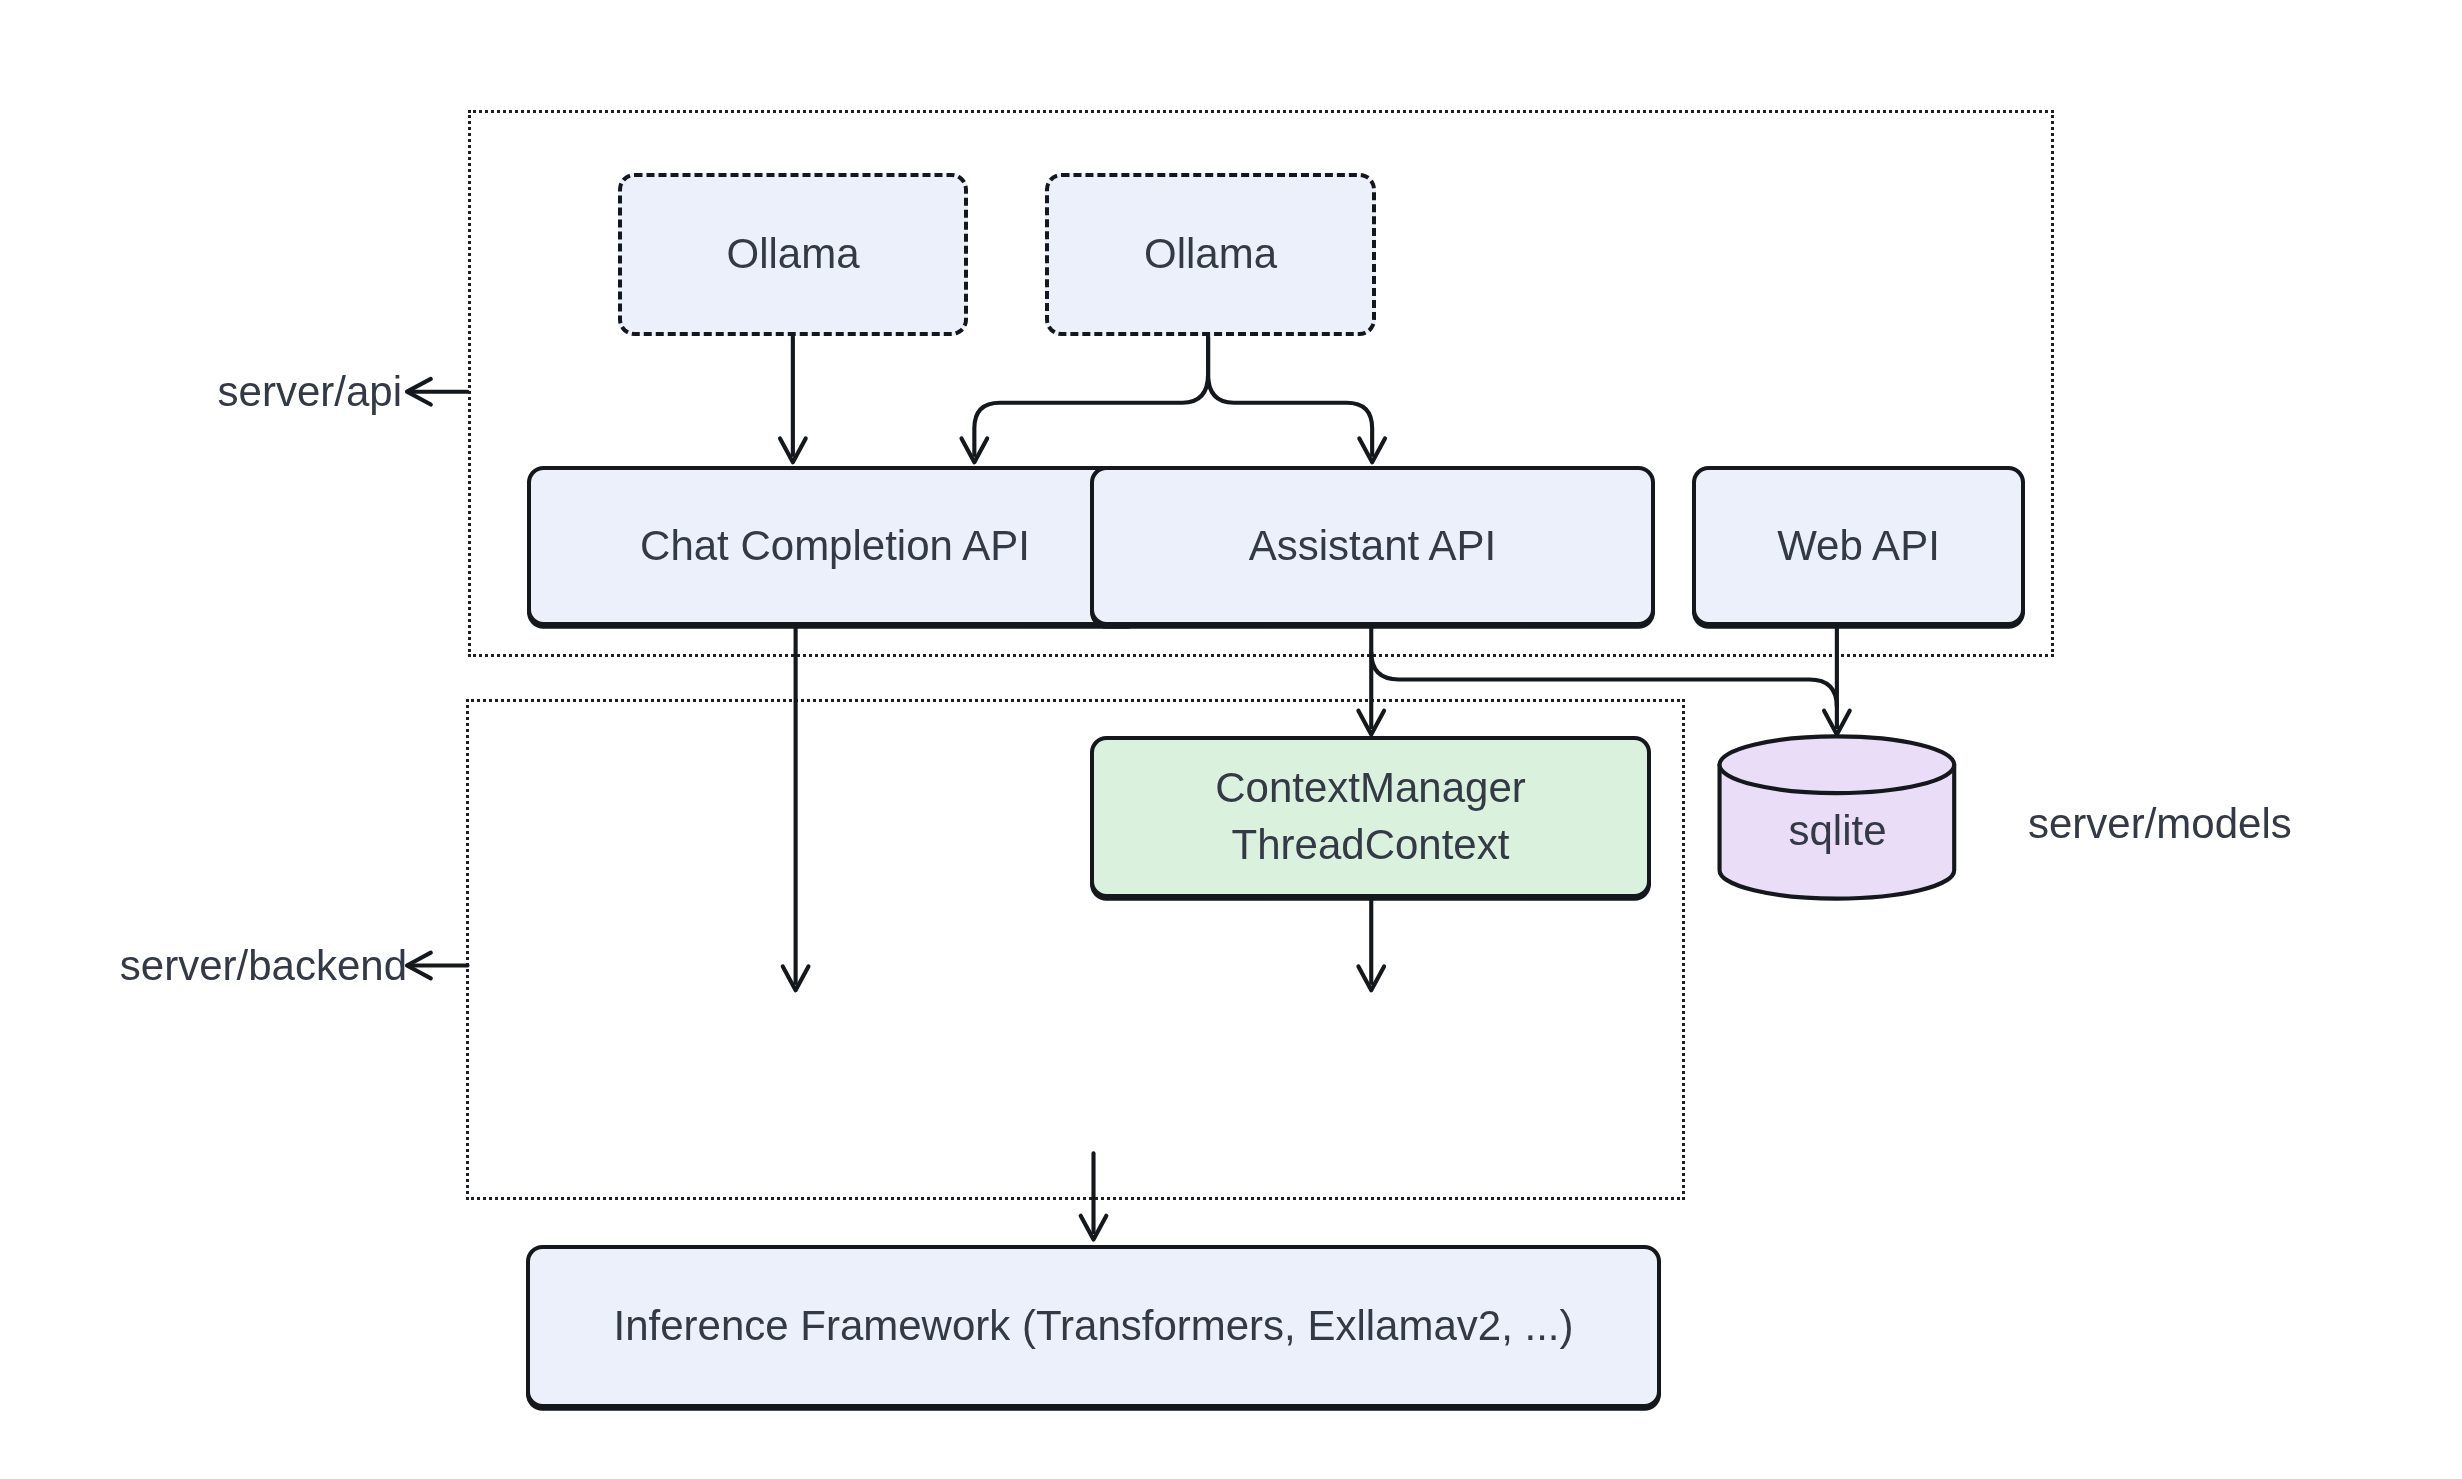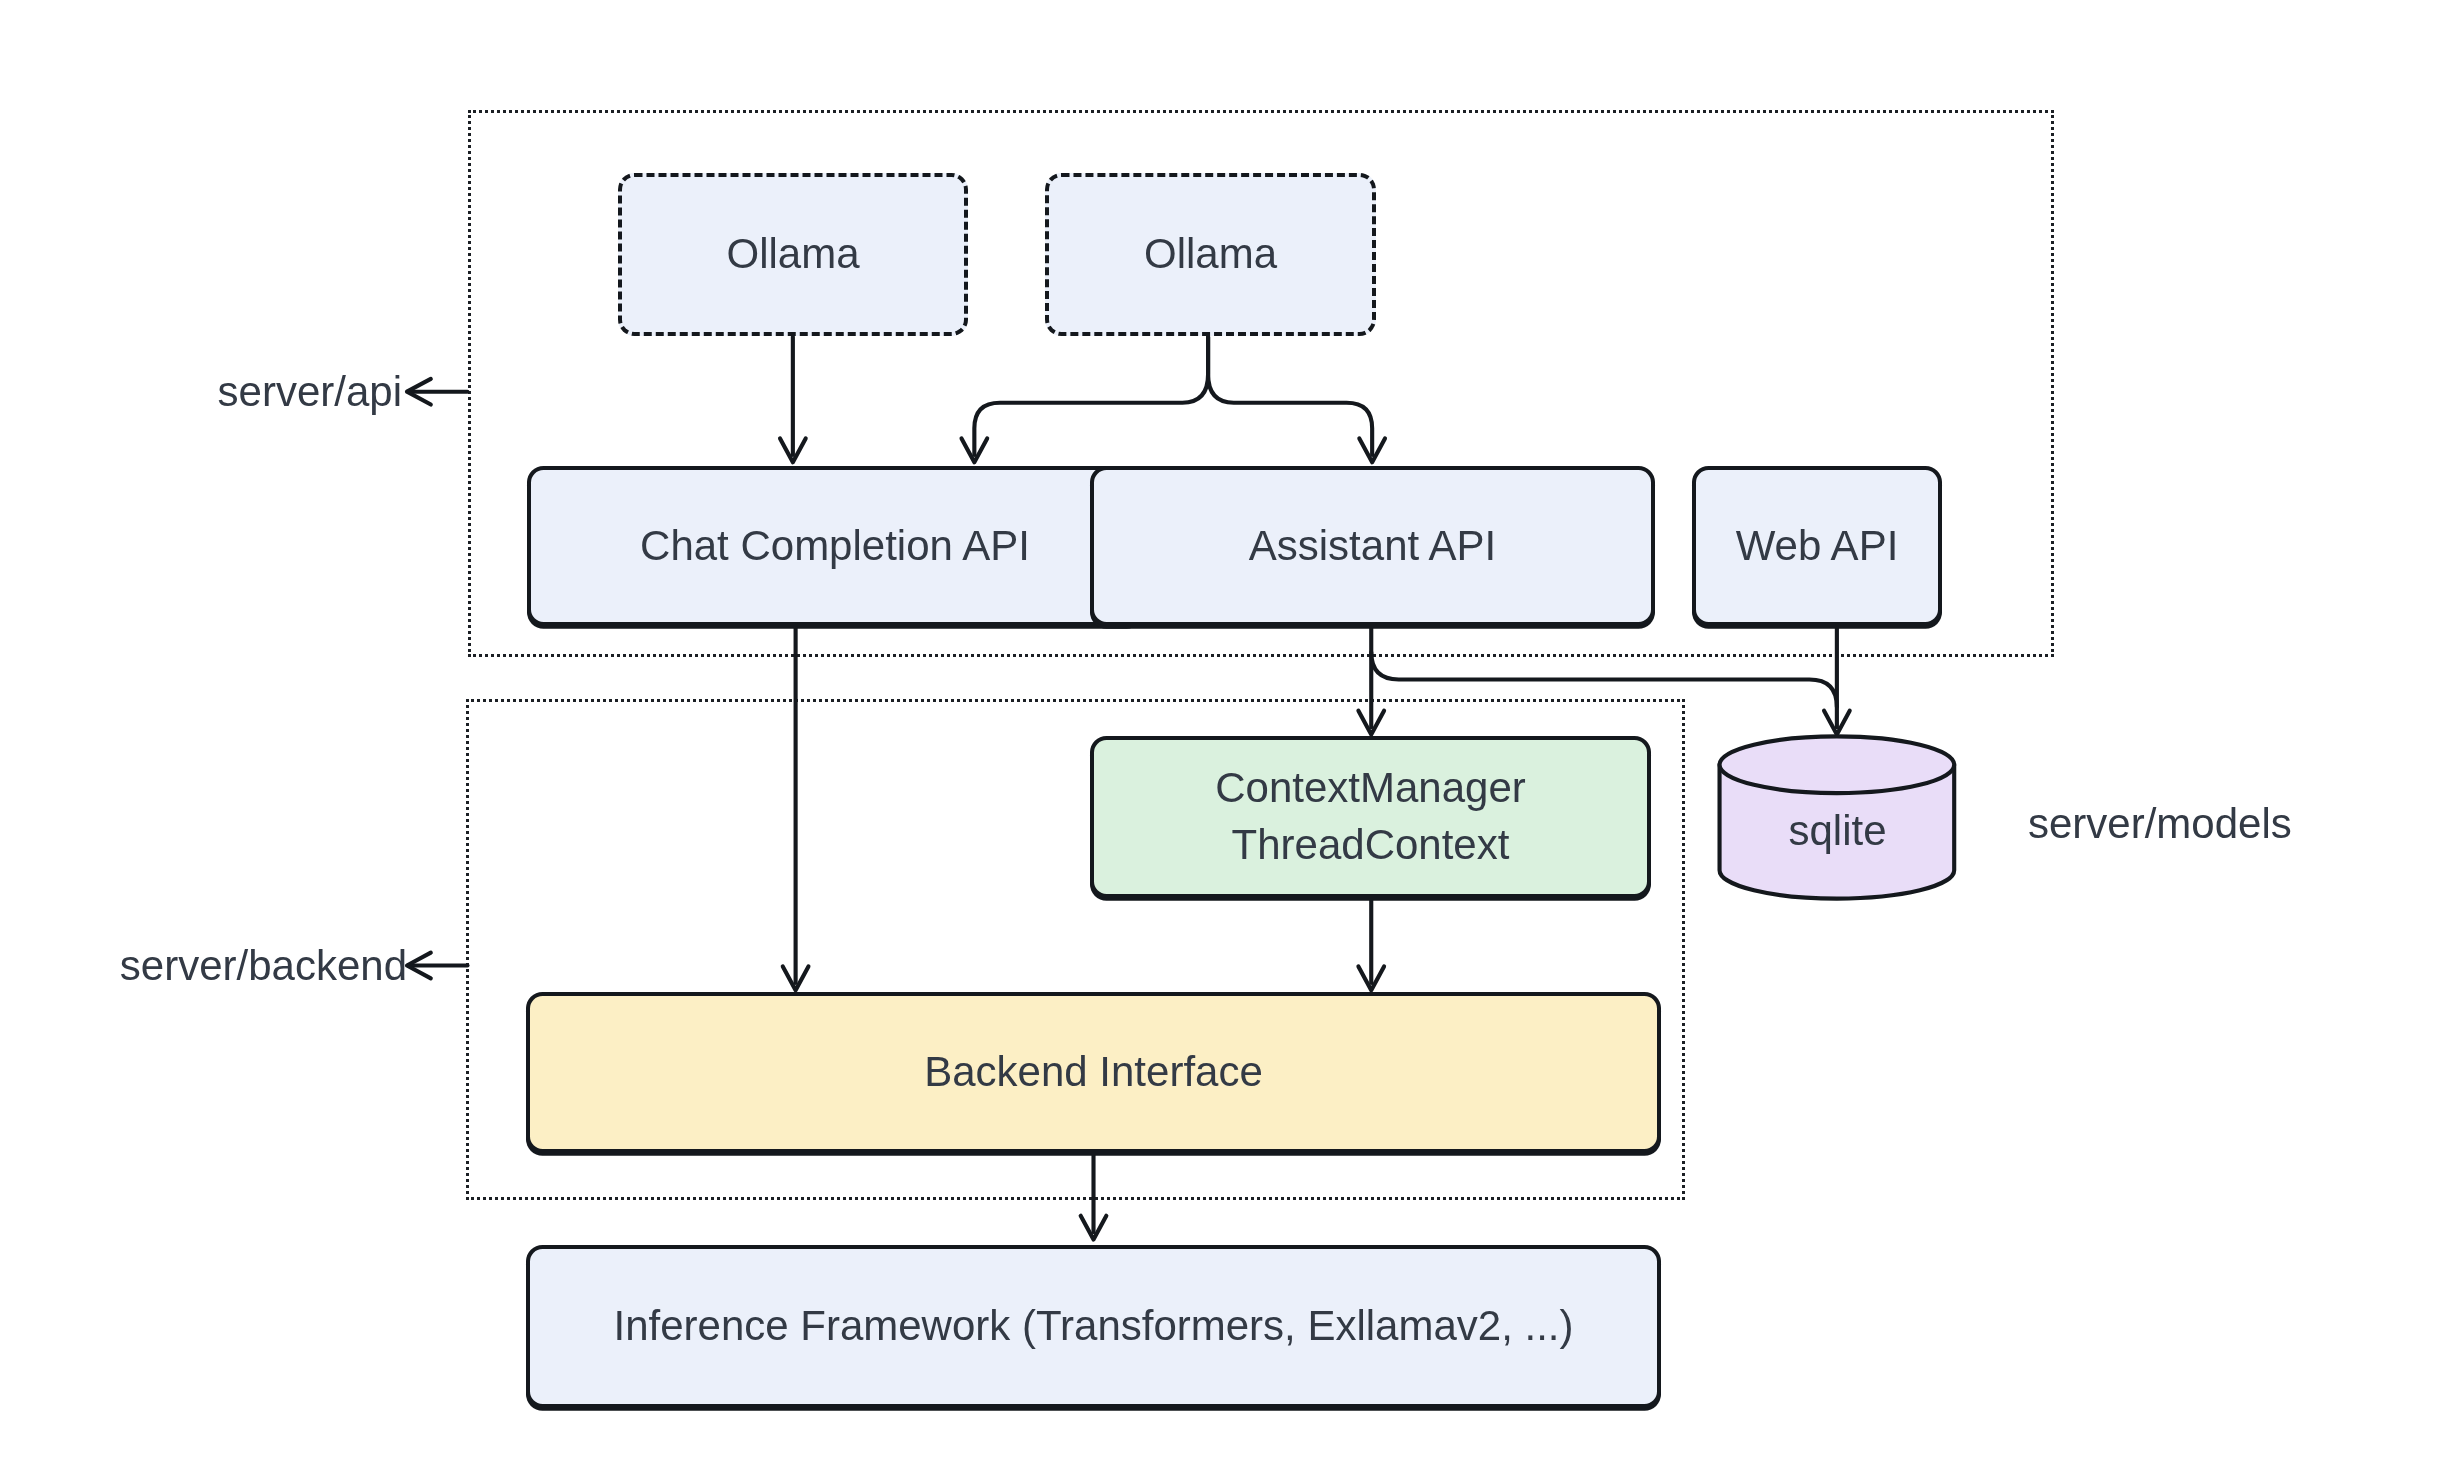--- a/index.html
+++ b/index.html
@@ -135,34 +135,31 @@
   </div>
 
   <div class="node solid" style="left:527px; top:466px; width:616px; height:160px;">
     <span>Chat Completion API</span>
   </div>
 
   <div class="node solid" style="left:1090px; top:466px; width:565px; height:160px;">
     <span>Assistant API</span>
   </div>
 
-  <div class="node solid" style="left:1692px; top:466px; width:250px; height:160px;">
+  <div class="node solid" style="left:1692px; top:466px; width:333px; height:160px;">
     <span>Web API</span>
   </div>
 
   <div class="node solid green" style="left:1090px; top:736px; width:561px; height:162px;justify-content:center;">
     <span>
       <span>ContextManager</span><br>
       <span>ThreadContext</span>
     </span>
   </div>
 
-  <div class="node solid yellow" style="left:526px; top:992px; width:1135px; height:161px;">
-    <span>Backend Interface</span>
-  </div>
 
   <div class="node solid" style="left:526px; top:1245px; width:1135px; height:163px;">
     <span>Inference Framework (Transformers, Exllamav2, ...)</span>
   </div>
 
   <div class="cyl-label">sqlite</div>
 
   <div class="side-label" style="left:127px; top:366px; width:275px; text-align:right;">server/api</div>
   <div class="side-label" style="left:79px; top:940px; width:328px; text-align:right;">server/backend</div>
   <div class="side-label" style="left:2028px; top:798px; width:385px; text-align:left;">server/models</div>

